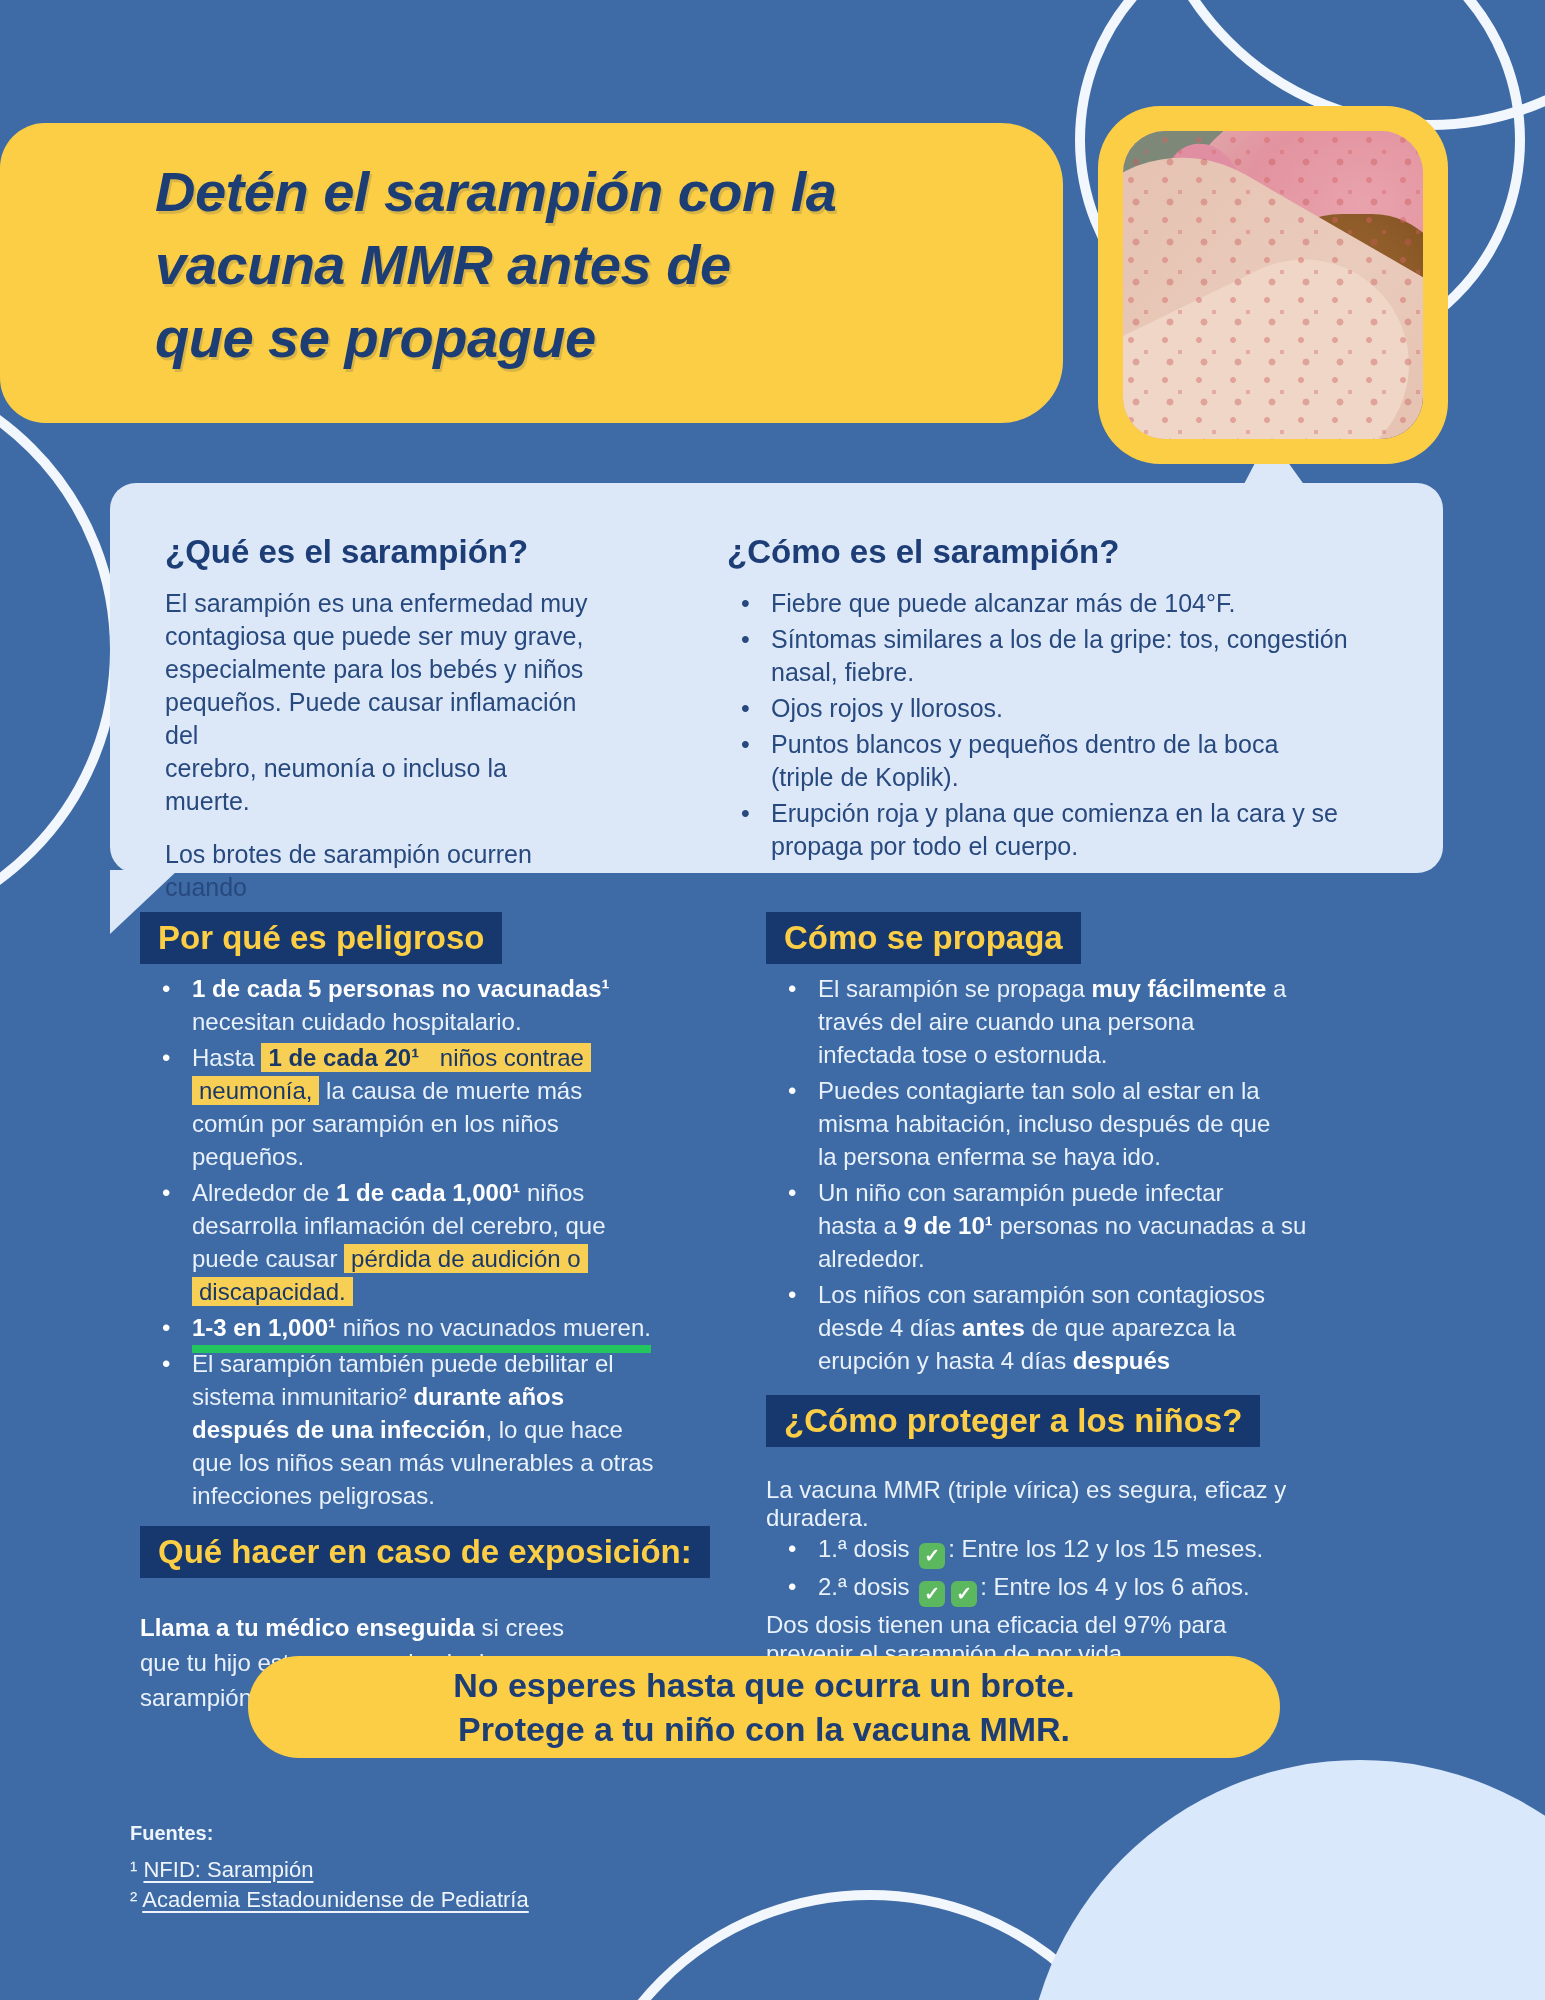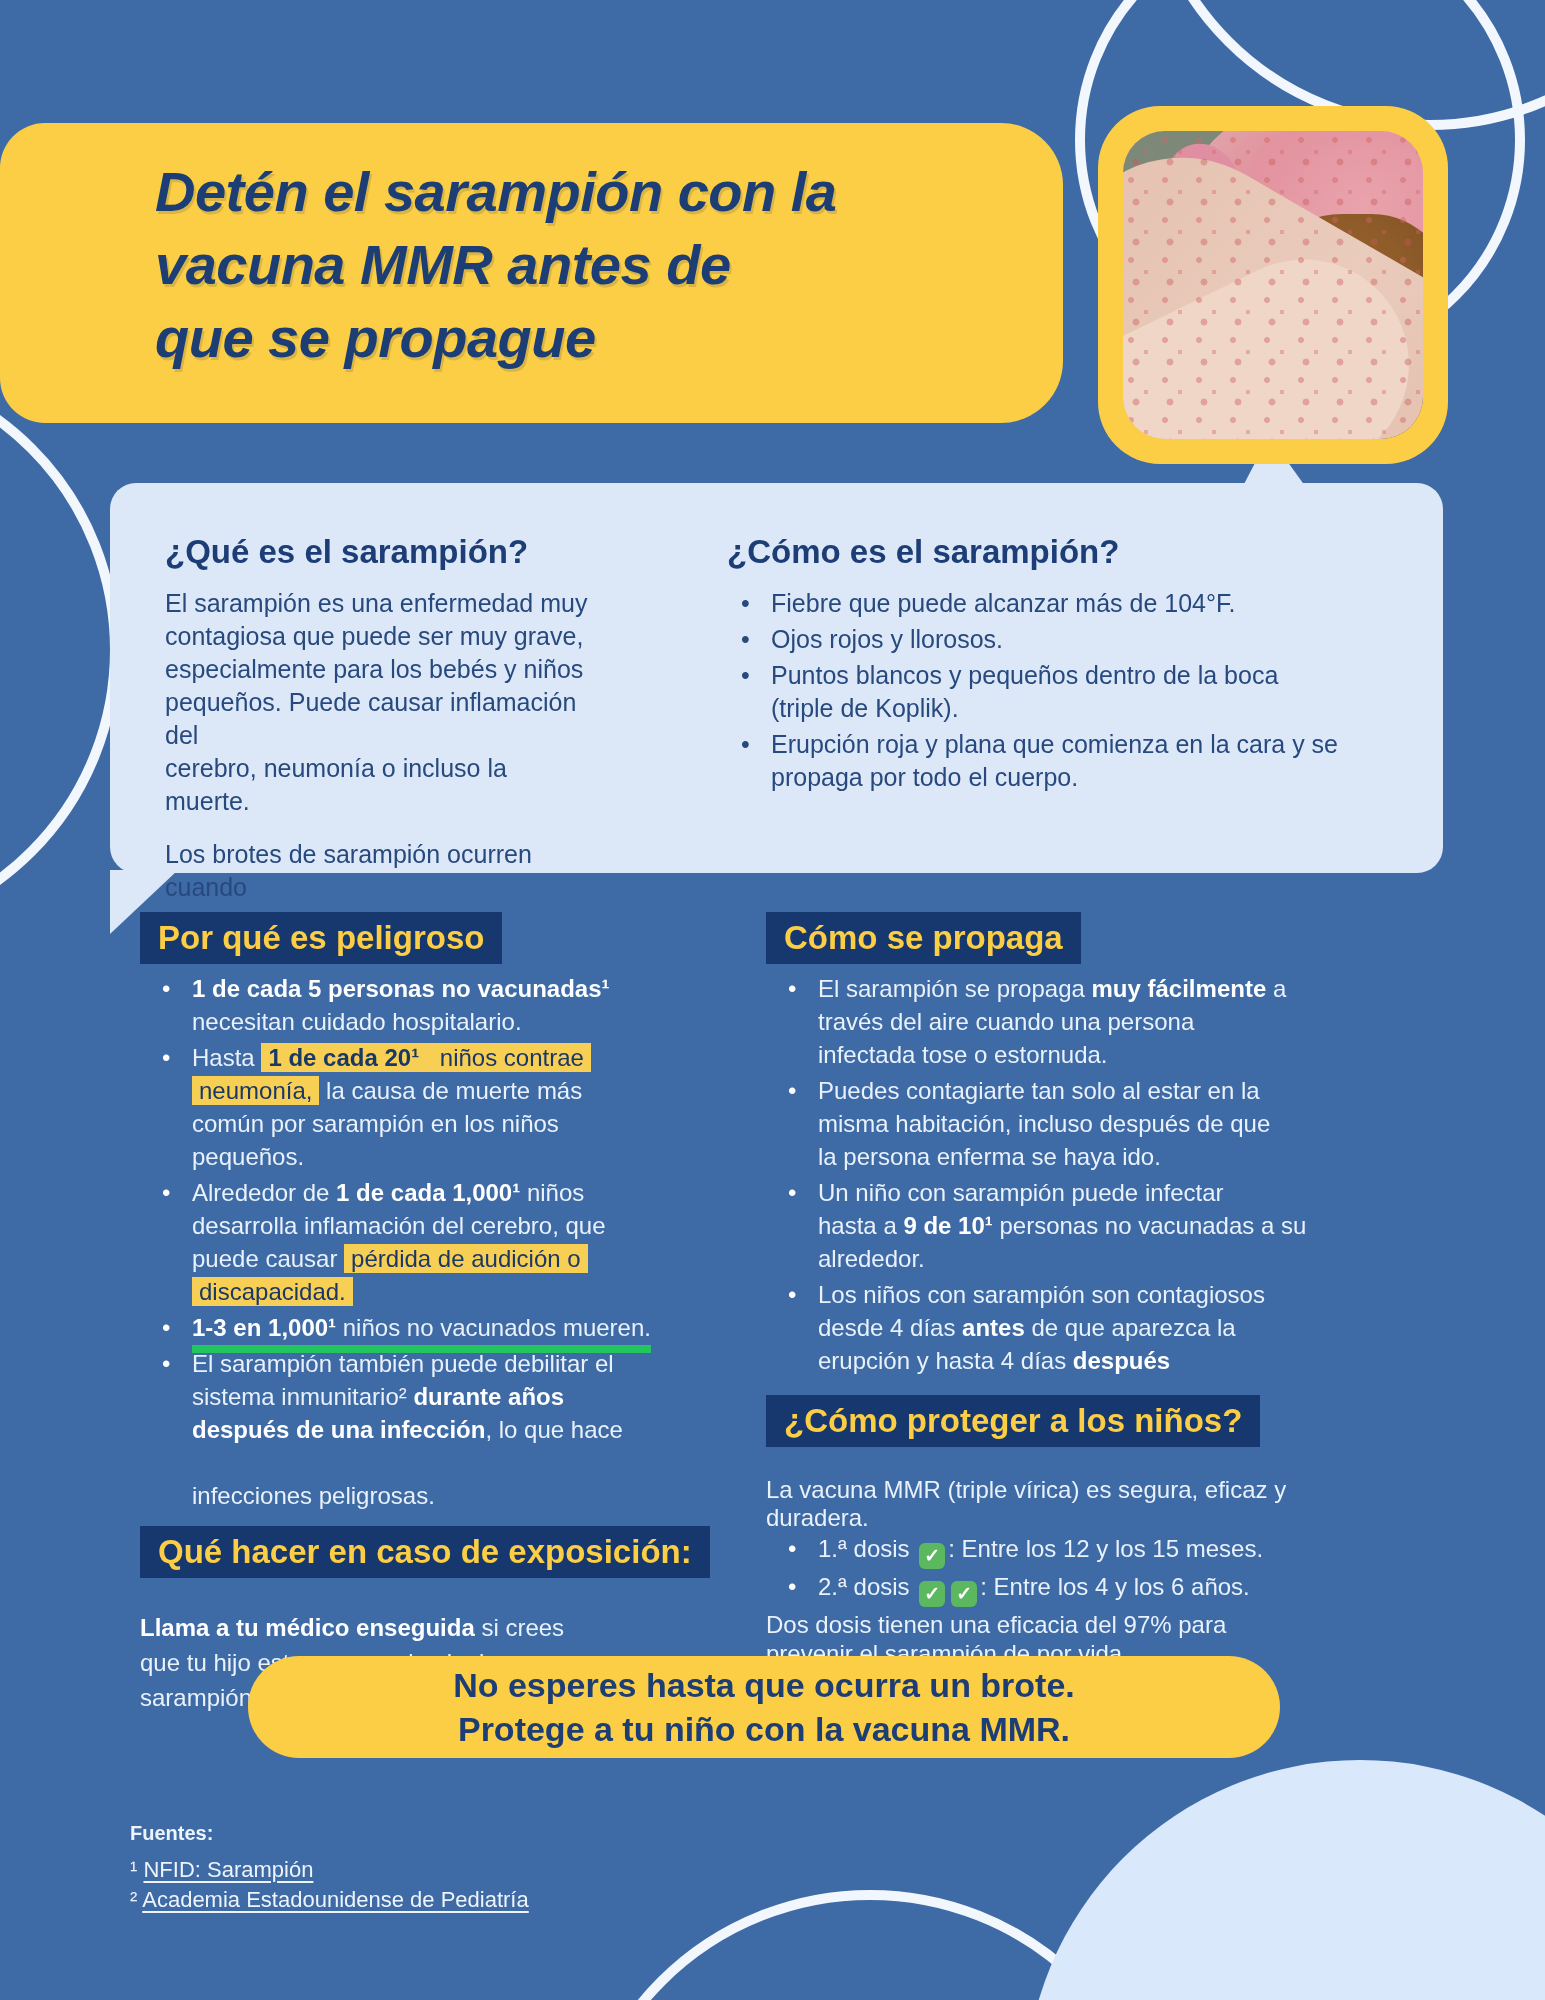--- a/index.html
+++ b/index.html
@@ -125,34 +125,35 @@
 especialmente para los bebés y niños
 pequeños. Puede causar inflamación del
 cerebro, neumonía o incluso la muerte.</p>
       <p class="box-p">Los brotes de sarampión ocurren cuando
 menos personas se vacunan.</p>
     </div>
     <div class="info-col" id="info-col2">
       <h2 class="box-h">¿Cómo es el sarampión?</h2>
       <ul class="blist box-list">
           <li><span>Fiebre que puede alcanzar más de 104°F.</span></li>
+          <li><span>Síntomas similares a los de la gripe: tos, congestión</span><br><span>nasal, fiebre.</span></li>
           <li><span>Ojos rojos y llorosos.</span></li>
           <li><span>Puntos blancos y pequeños dentro de la boca</span><br><span>(triple de Koplik).</span></li>
           <li><span>Erupción roja y plana que comienza en la cara y se</span><br><span>propaga por todo el cuerpo.</span></li>
         </ul>
     </div>
   </div>
 
   <div class="chip" id="chip-danger">Por qué es peligroso</div>
   <ul class="blist main-list" id="list-danger">
       <li><span class="seg-b">1 de cada 5 personas no vacunadas¹</span><br><span>necesitan cuidado hospitalario.</span></li>
       <li><span>Hasta </span><span class="seg-bhl">1 de cada 20¹</span><span class="seg-hl"> niños contrae</span><br><span class="seg-hl">neumonía,</span><span> la causa de muerte más</span><br><span>común por sarampión en los niños</span><br><span>pequeños.</span></li>
       <li><span>Alrededor de </span><span class="seg-b">1 de cada 1,000¹</span><span> niños</span><br><span>desarrolla inflamación del cerebro, que</span><br><span>puede causar </span><span class="seg-hl">pérdida de audición o </span><br><span class="seg-hl">discapacidad.</span></li>
       <li class="uline"><span class="seg-b">1-3 en 1,000¹</span><span> niños no vacunados mueren.</span></li>
-      <li><span>El sarampión también puede debilitar el</span><br><span>sistema inmunitario² </span><span class="seg-b">durante años</span><br><span class="seg-b">después de una infección</span><span>, lo que hace</span><br><br><span>infecciones peligrosas.</span></li>
+      <li><span>El sarampión también puede debilitar el</span><br><span>sistema inmunitario² </span><span class="seg-b">durante años</span><br><span class="seg-b">después de una infección</span><span>, lo que hace</span><br><span>que los niños sean más vulnerables a otras</span><br><span>infecciones peligrosas.</span></li>
     </ul>
 
   <div class="chip" id="chip-exposure">Qué hacer en caso de exposición:</div>
   <p class="para" id="p-exposure"><span class="seg-b">Llama a tu médico enseguida</span><span> si crees</span><br><span>que tu hijo estuvo cerca de alguien con</span><br><span>sarampión.</span></p>
 
   <div class="chip" id="chip-spread">Cómo se propaga</div>
   <ul class="blist main-list" id="list-spread">
       <li><span>El sarampión se propaga </span><span class="seg-b">muy fácilmente</span><span> a</span><br><span>través del aire cuando una persona</span><br><span>infectada tose o estornuda.</span></li>
       <li><span>Puedes contagiarte tan solo al estar en la</span><br><span>misma habitación, incluso después de que</span><br><span>la persona enferma se haya ido.</span></li>
       <li><span>Un niño con sarampión puede infectar</span><br><span>hasta a </span><span class="seg-b">9 de 10¹</span><span> personas no vacunadas a su</span><br><span>alrededor.</span></li>

